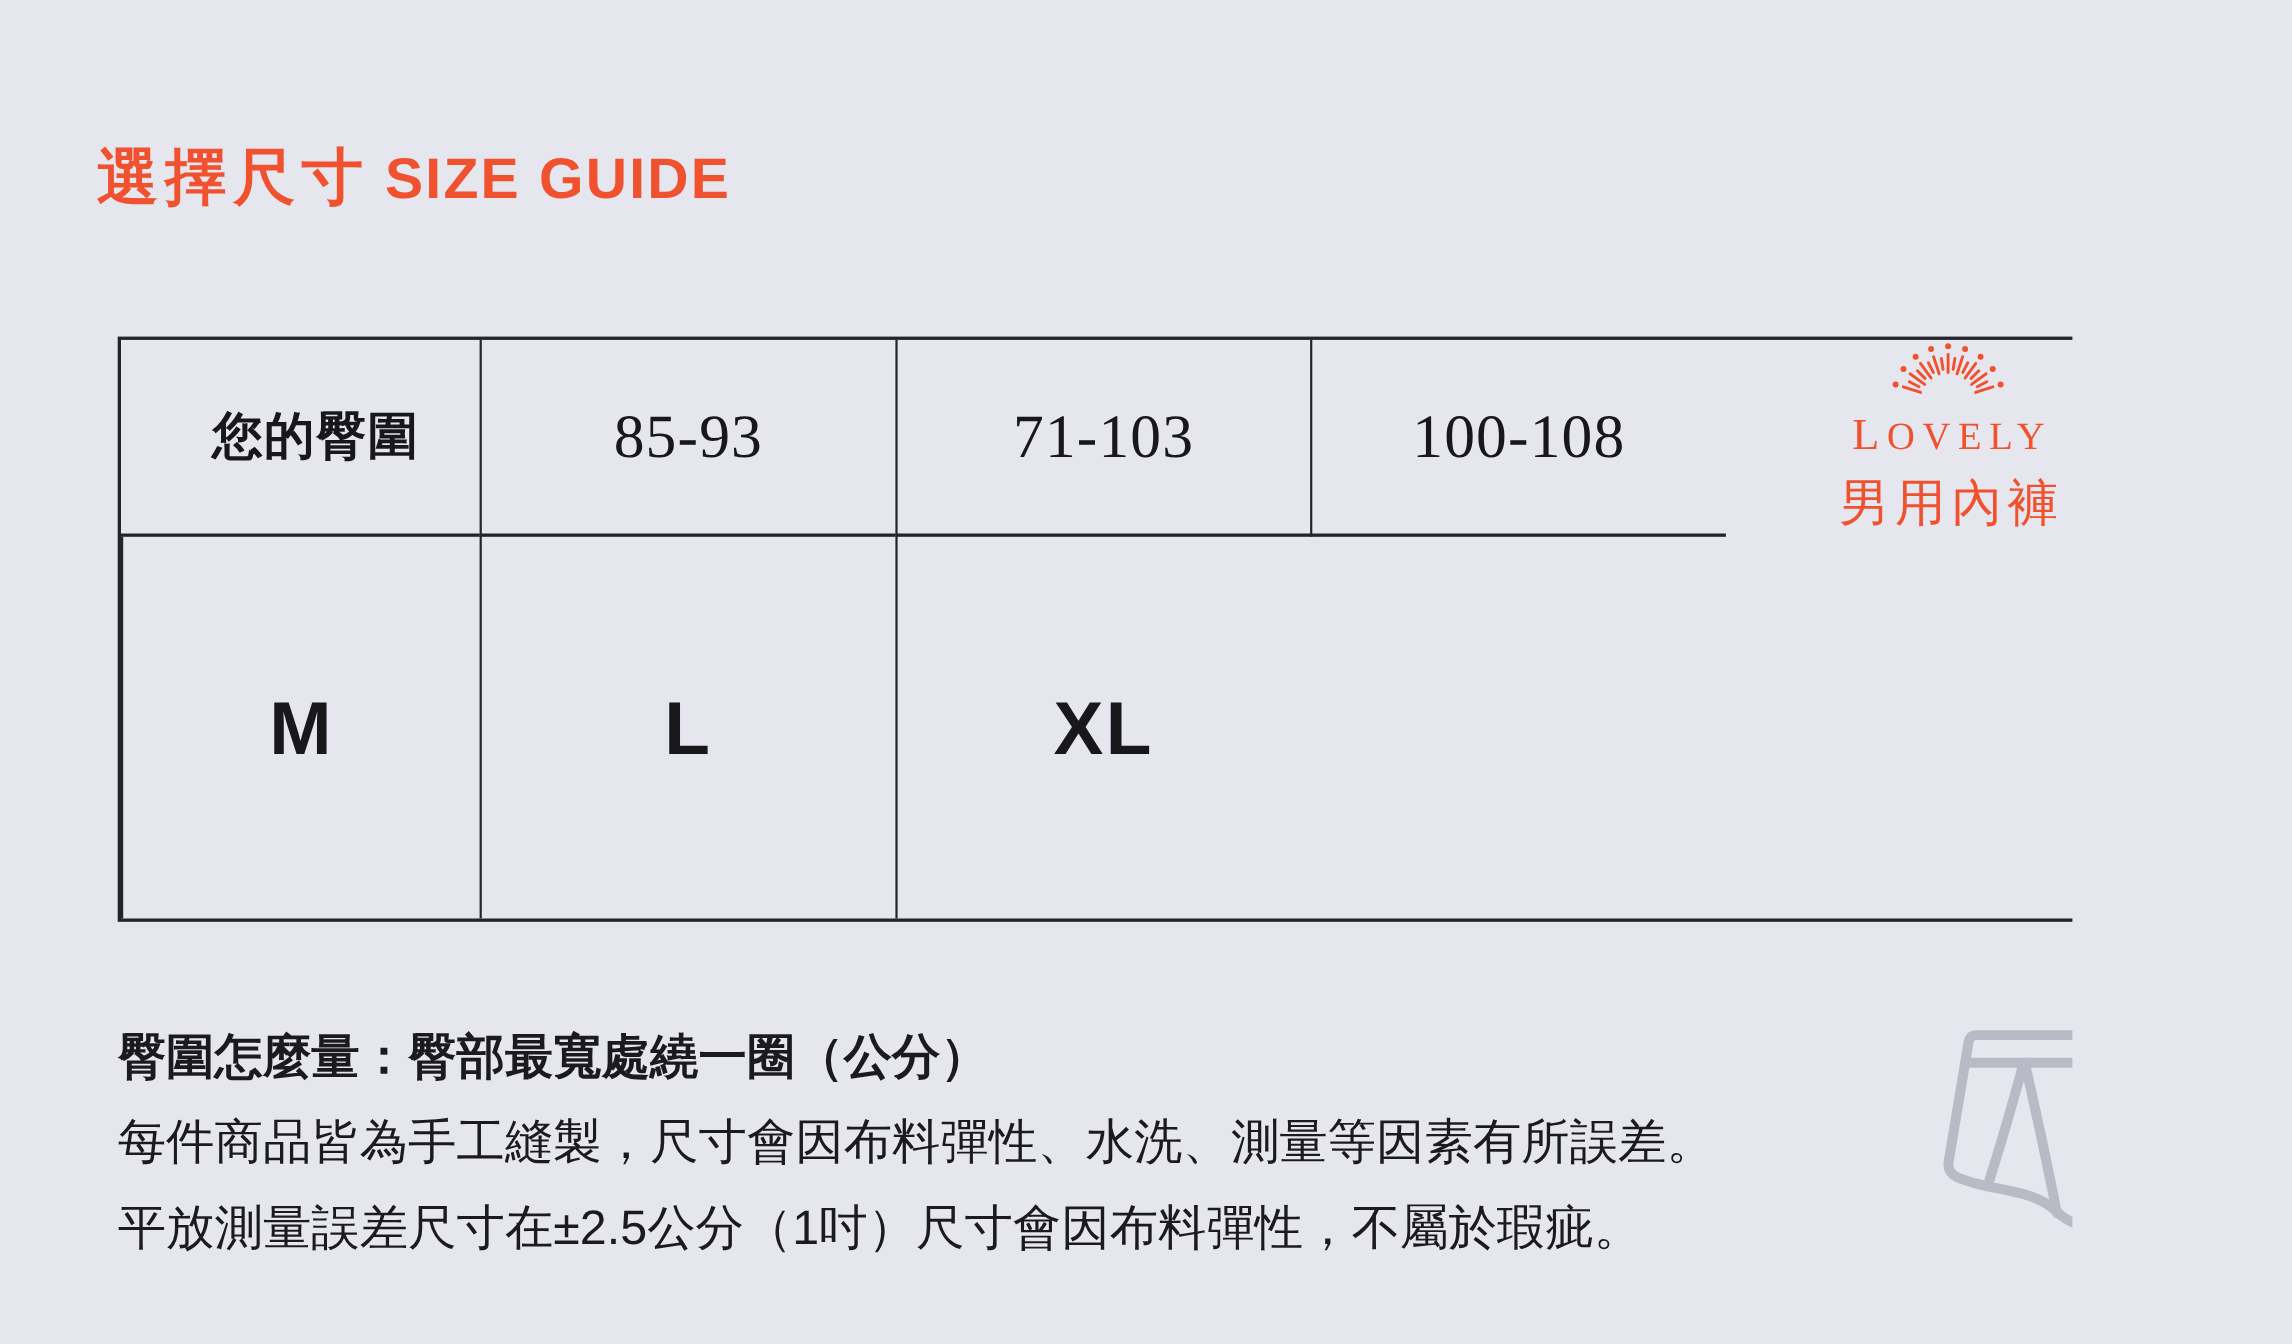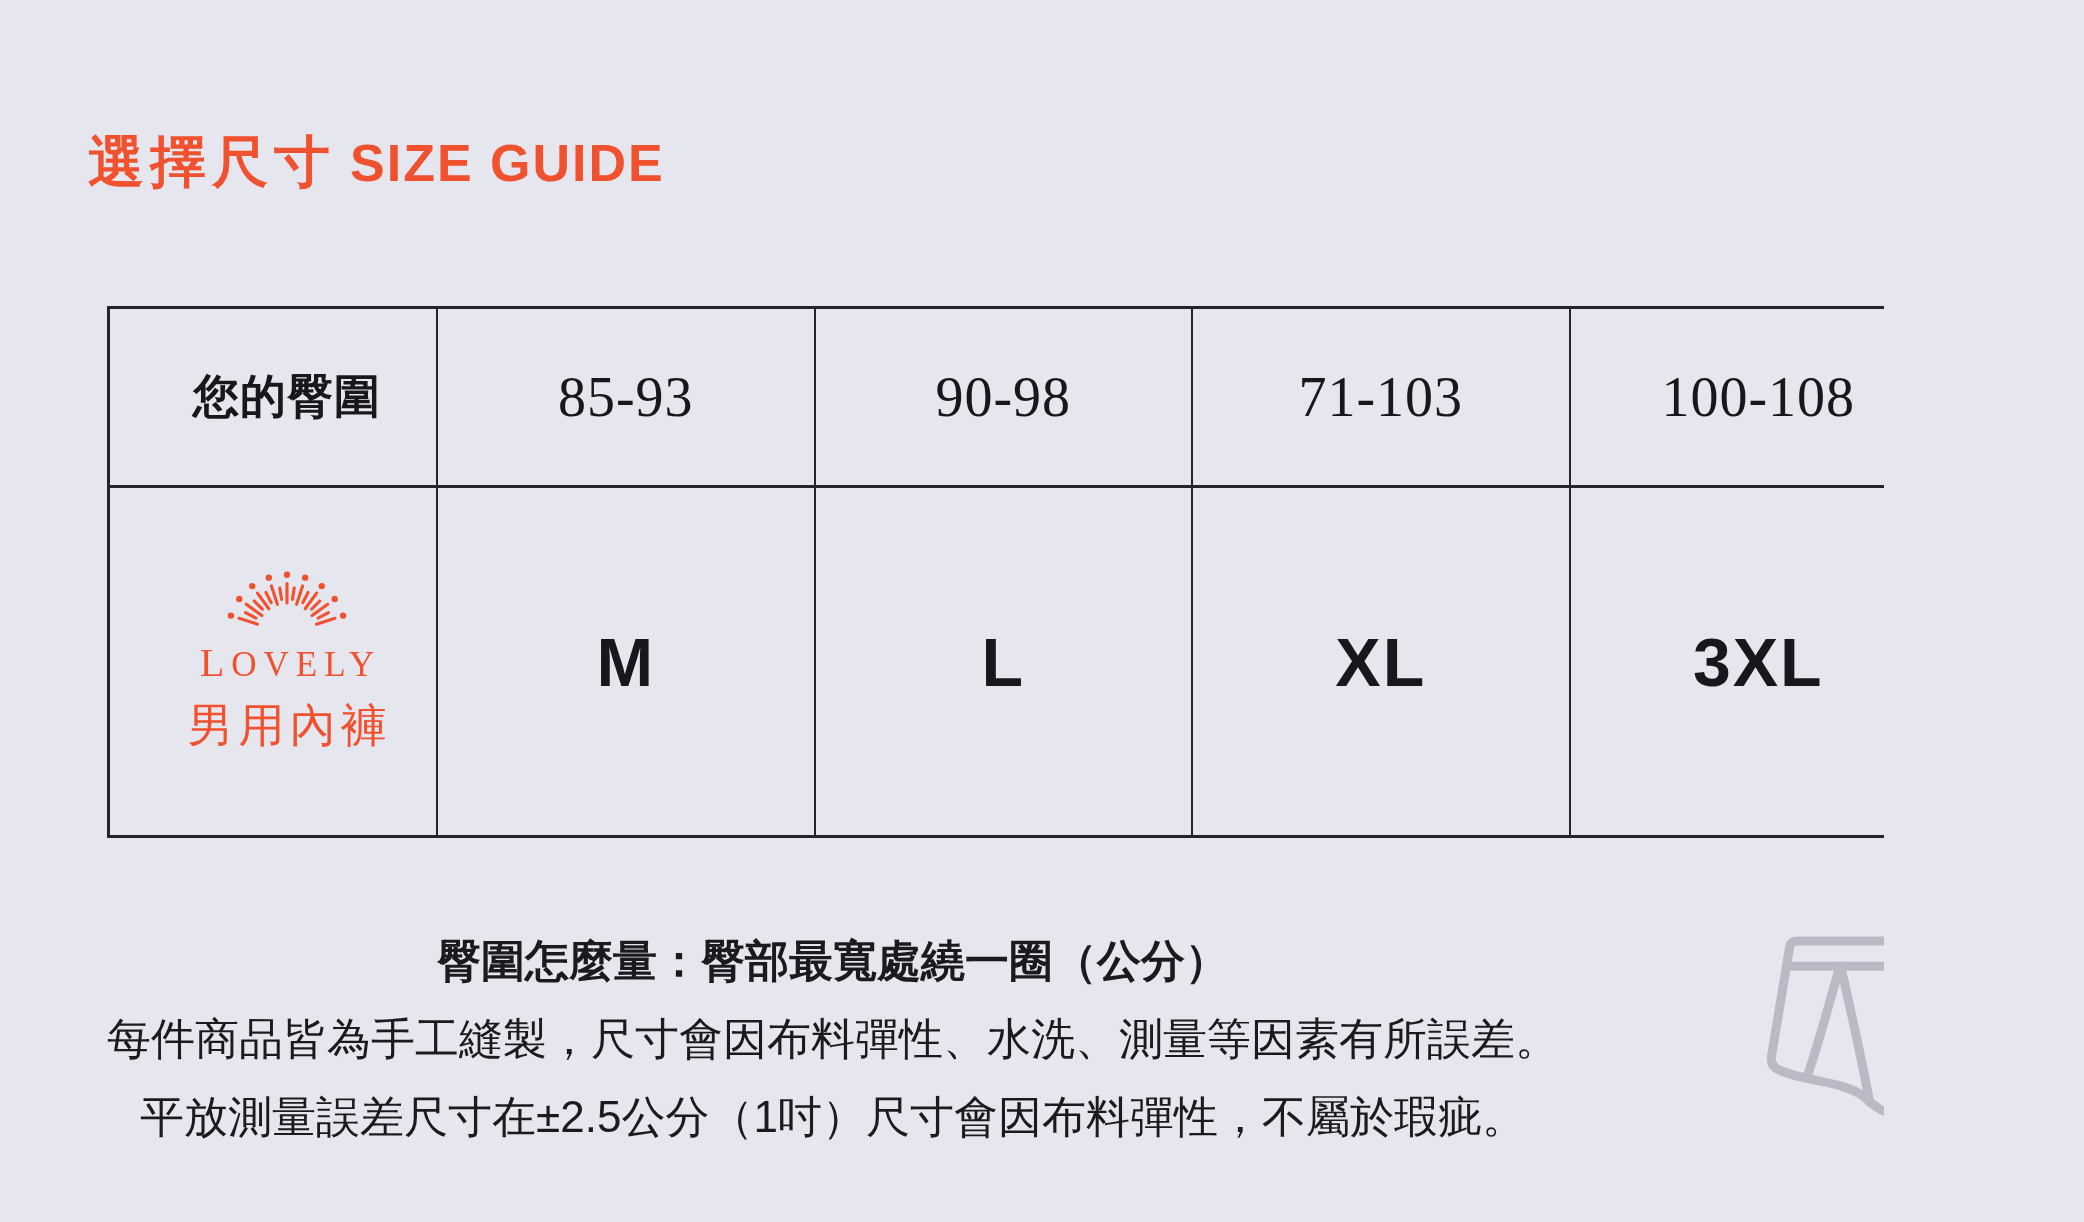--- a/index.html
+++ b/index.html
@@ -54,21 +54,21 @@
     color:#f0512f; font-size:35px; line-height:58px; letter-spacing:7px;
     margin-left:7px;
   }
   .brand-name::first-letter { font-size:1.15em; }
   .brand-line {
     color:#f0512f; font-size:46px; font-weight:normal;
     letter-spacing:5px; line-height:62px; margin-left:5px;
   }
 
   
-  .notes { position:absolute; left:107px; top:890px; color:#1b1b1f;text-align:center; }
+  .notes { position:absolute; left:107px; top:890px; color:#1b1b1f; }
   .notes p { margin:0; font-size:44px; line-height:78px; white-space:nowrap; }
   .notes p.strong { font-weight:bold; }
 
   
   .briefs { position:absolute; left:1763px; top:901px; width:257px; height:196px; }
 </style>
 </head>
 <body>
 
 <div class="page">
@@ -77,23 +77,20 @@
     <span class="zh">選擇尺寸</span><span class="en">SIZE GUIDE</span>
   </h1>
 
   <div class="size-table">
 
     <div class="cell head first-col">
       <span class="head-label">您的臀圍</span>
     </div>
     <div class="cell head">
       <span class="range">85-93</span>
-    </div>
-    <div class="cell head">
-      <span class="range">90-98</span>
     </div>
     <div class="cell head">
       <span class="range">71-103</span>
     </div>
     <div class="cell head">
       <span class="range">100-108</span>
     </div>
 
     <div class="cell brand-cell first-col">
       <svg class="rays" viewBox="6 24 128 62" fill="none" xmlns="http://www.w3.org/2000/svg">
@@ -133,23 +130,20 @@
     </div>
     <div class="cell">
       <span class="size-val">M</span>
     </div>
     <div class="cell">
       <span class="size-val">L</span>
     </div>
     <div class="cell">
       <span class="size-val">XL</span>
     </div>
-    <div class="cell">
-      <span class="size-val">3XL</span>
-    </div>
   </div>
 
   <div class="notes">
     <p class="strong">臀圍怎麼量：臀部最寬處繞一圈（公分）</p>
     <p>每件商品皆為手工縫製，尺寸會因布料彈性、水洗、測量等因素有所誤差。</p>
     <p>平放測量誤差尺寸在±2.5公分（1吋）尺寸會因布料彈性，不屬於瑕疵。</p>
   </div>
 
   <svg class="briefs" viewBox="0 0 255 195" fill="none" xmlns="http://www.w3.org/2000/svg">
     <g stroke="#b9bac5" stroke-width="9" stroke-linecap="round" stroke-linejoin="round">

